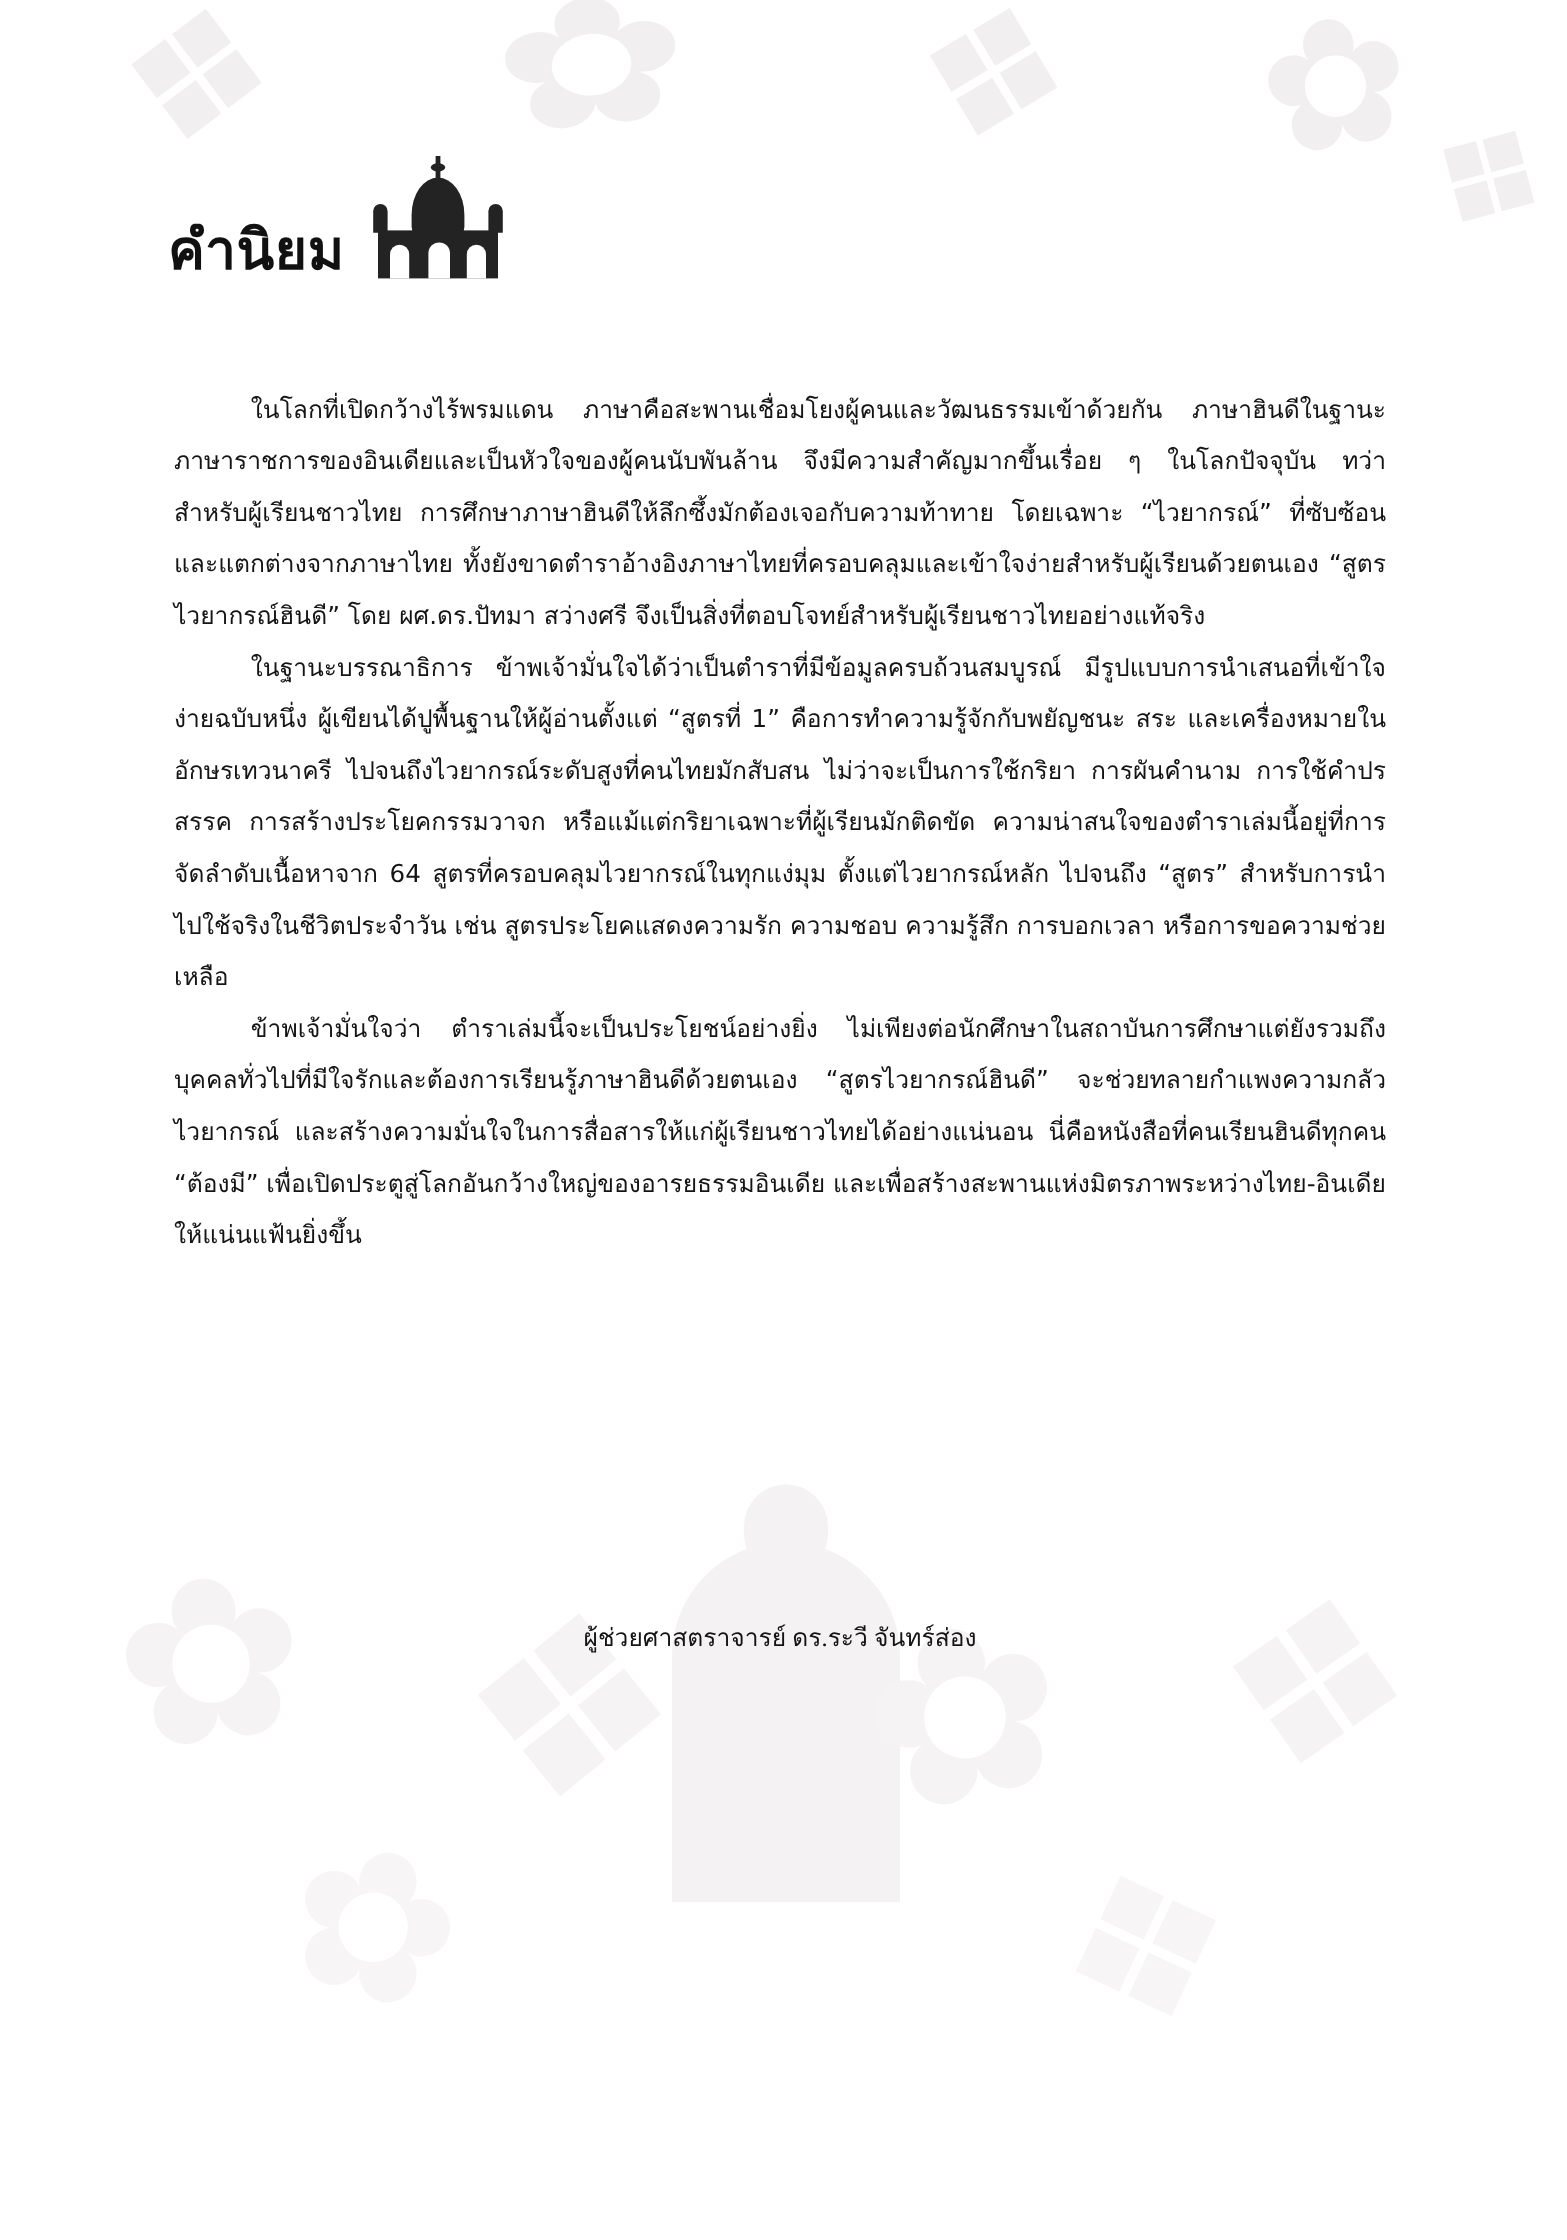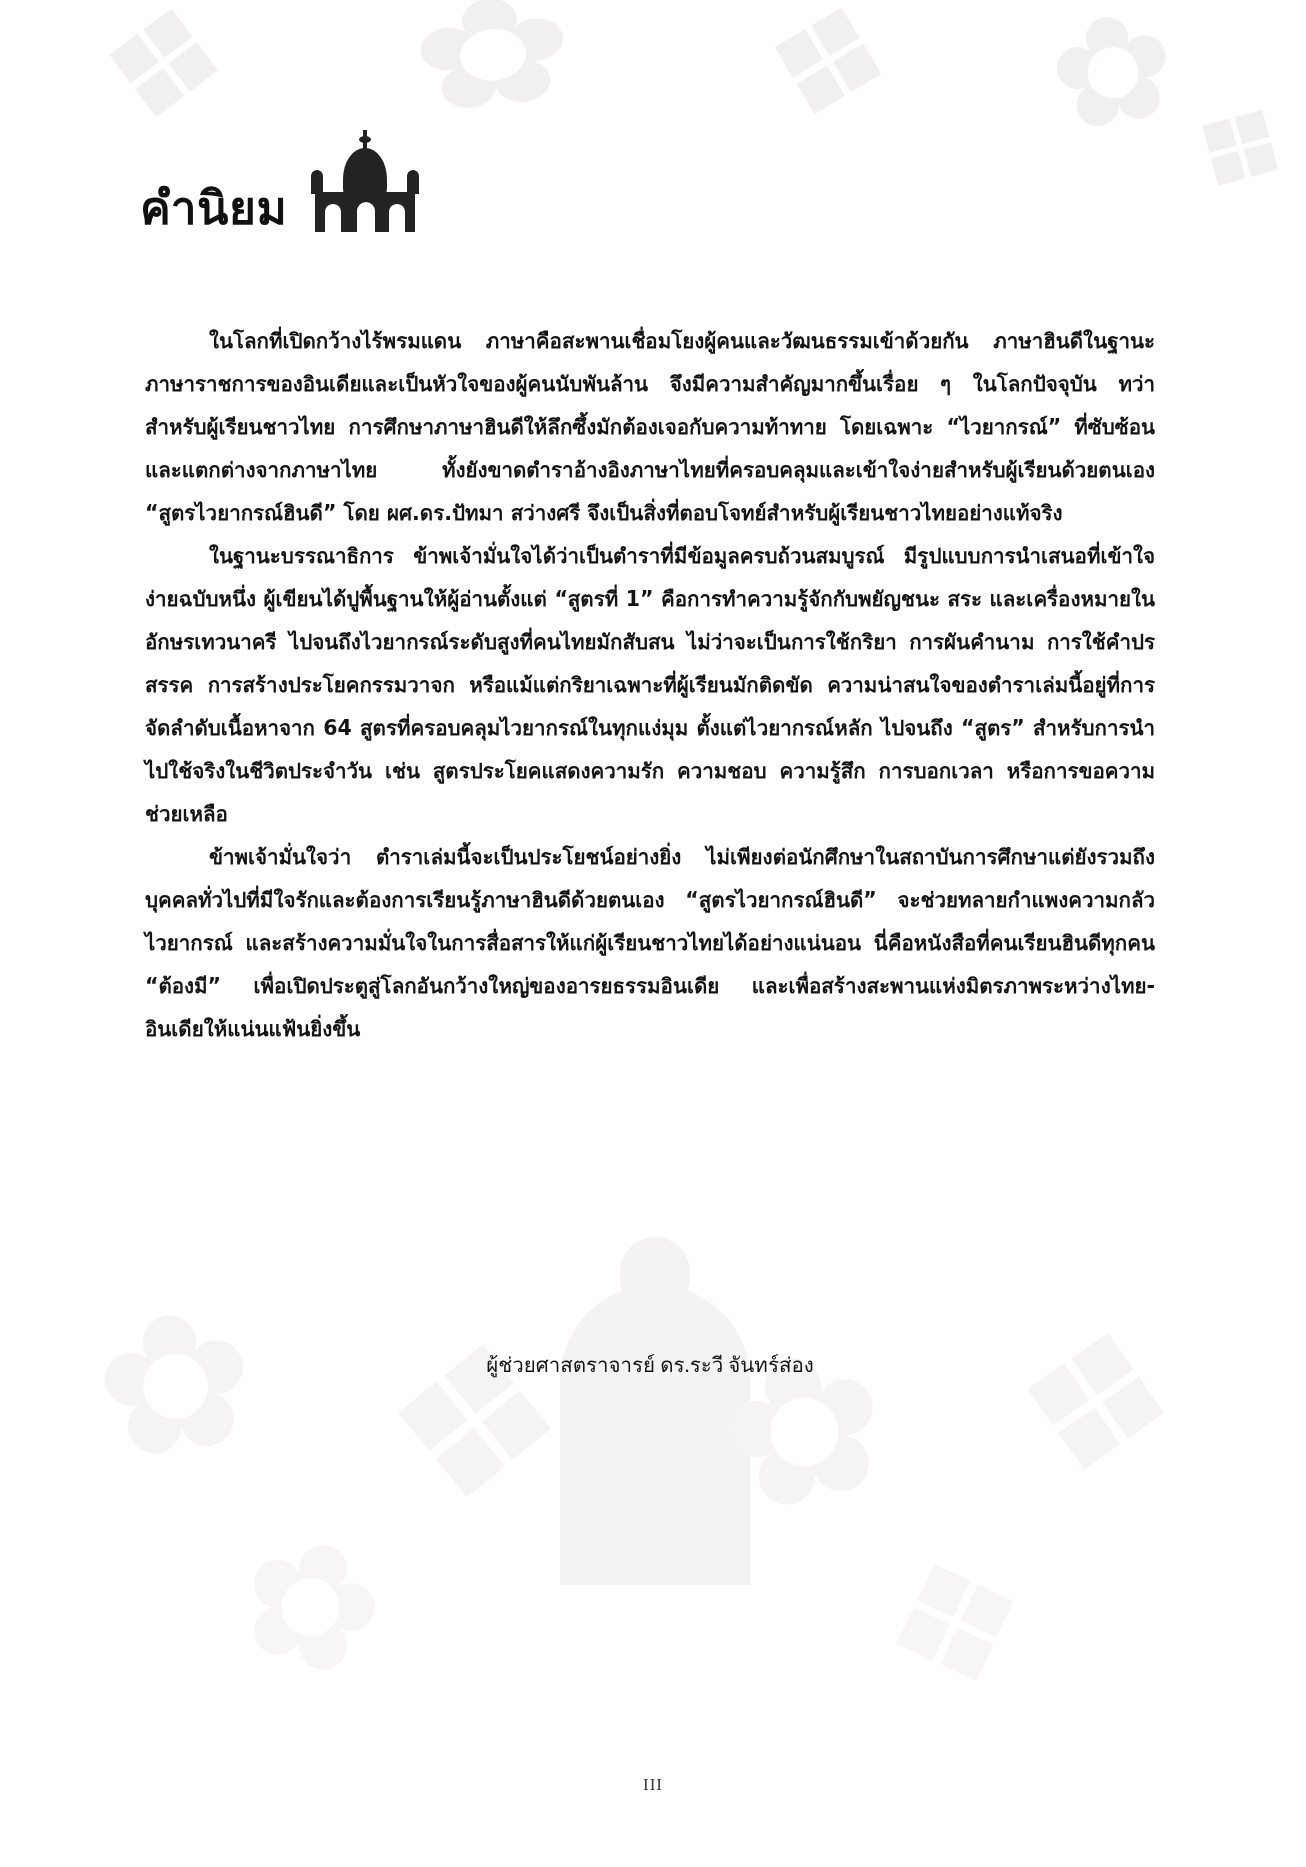--- a/index.html
+++ b/index.html
@@ -167,21 +167,20 @@
     font-family: "DejaVu Sans", sans-serif;
     font-size: 20.5px;
     line-height: 43px;
     color: #141414;
     text-align: justify;
     text-justify: inter-word;
   }
   .body-text p {
     margin: 0 0 0 0;
     text-indent: 64px;
-    font-weight: bold;
   }
   .signature {
     position: absolute;
     left: 145px;
     top: 1348px;
     width: 1010px;
     text-align: center;
     font-size: 20.5px;
     color: #141414;
     font-family: Liberation Serif, serif;
@@ -234,15 +233,14 @@
   </div>
 
   <div class="body-text">
     <p>ในโลกที่เปิดกว้างไร้พรมแดน ภาษาคือสะพานเชื่อมโยงผู้คนและวัฒนธรรมเข้าด้วยกัน ภาษาฮินดีในฐานะภาษาราชการของอินเดียและเป็นหัวใจของผู้คนนับพันล้าน จึงมีความสำคัญมากขึ้นเรื่อย ๆ ในโลกปัจจุบัน ทว่าสำหรับผู้เรียนชาวไทย การศึกษาภาษาฮินดีให้ลึกซึ้งมักต้องเจอกับความท้าทาย โดยเฉพาะ “ไวยากรณ์” ที่ซับซ้อนและแตกต่างจากภาษาไทย ทั้งยังขาดตำราอ้างอิงภาษาไทยที่ครอบคลุมและเข้าใจง่ายสำหรับผู้เรียนด้วยตนเอง “สูตรไวยากรณ์ฮินดี” โดย ผศ.ดร.ปัทมา สว่างศรี จึงเป็นสิ่งที่ตอบโจทย์สำหรับผู้เรียนชาวไทยอย่างแท้จริง</p>
     <p>ในฐานะบรรณาธิการ ข้าพเจ้ามั่นใจได้ว่าเป็นตำราที่มีข้อมูลครบถ้วนสมบูรณ์ มีรูปแบบการนำเสนอที่เข้าใจง่ายฉบับหนึ่ง ผู้เขียนได้ปูพื้นฐานให้ผู้อ่านตั้งแต่ “สูตรที่ 1” คือการทำความรู้จักกับพยัญชนะ สระ และเครื่องหมายในอักษรเทวนาครี ไปจนถึงไวยากรณ์ระดับสูงที่คนไทยมักสับสน ไม่ว่าจะเป็นการใช้กริยา การผันคำนาม การใช้คำปรสรรค การสร้างประโยคกรรมวาจก หรือแม้แต่กริยาเฉพาะที่ผู้เรียนมักติดขัด ความน่าสนใจของตำราเล่มนี้อยู่ที่การจัดลำดับเนื้อหาจาก 64 สูตรที่ครอบคลุมไวยากรณ์ในทุกแง่มุม ตั้งแต่ไวยากรณ์หลัก ไปจนถึง “สูตร” สำหรับการนำไปใช้จริงในชีวิตประจำวัน เช่น สูตรประโยคแสดงความรัก ความชอบ ความรู้สึก การบอกเวลา หรือการขอความช่วยเหลือ</p>
     <p>ข้าพเจ้ามั่นใจว่า ตำราเล่มนี้จะเป็นประโยชน์อย่างยิ่ง ไม่เพียงต่อนักศึกษาในสถาบันการศึกษาแต่ยังรวมถึงบุคคลทั่วไปที่มีใจรักและต้องการเรียนรู้ภาษาฮินดีด้วยตนเอง “สูตรไวยากรณ์ฮินดี” จะช่วยทลายกำแพงความกลัวไวยากรณ์ และสร้างความมั่นใจในการสื่อสารให้แก่ผู้เรียนชาวไทยได้อย่างแน่นอน นี่คือหนังสือที่คนเรียนฮินดีทุกคน “ต้องมี” เพื่อเปิดประตูสู่โลกอันกว้างใหญ่ของอารยธรรมอินเดีย และเพื่อสร้างสะพานแห่งมิตรภาพระหว่างไทย-อินเดียให้แน่นแฟ้นยิ่งขึ้น</p>
   </div>
 
   <div class="signature">ผู้ช่วยศาสตราจารย์ ดร.ระวี จันทร์ส่อง</div>
 
-  <div class="page-number">III</div>
 
 </div>
 
 </body></html>

